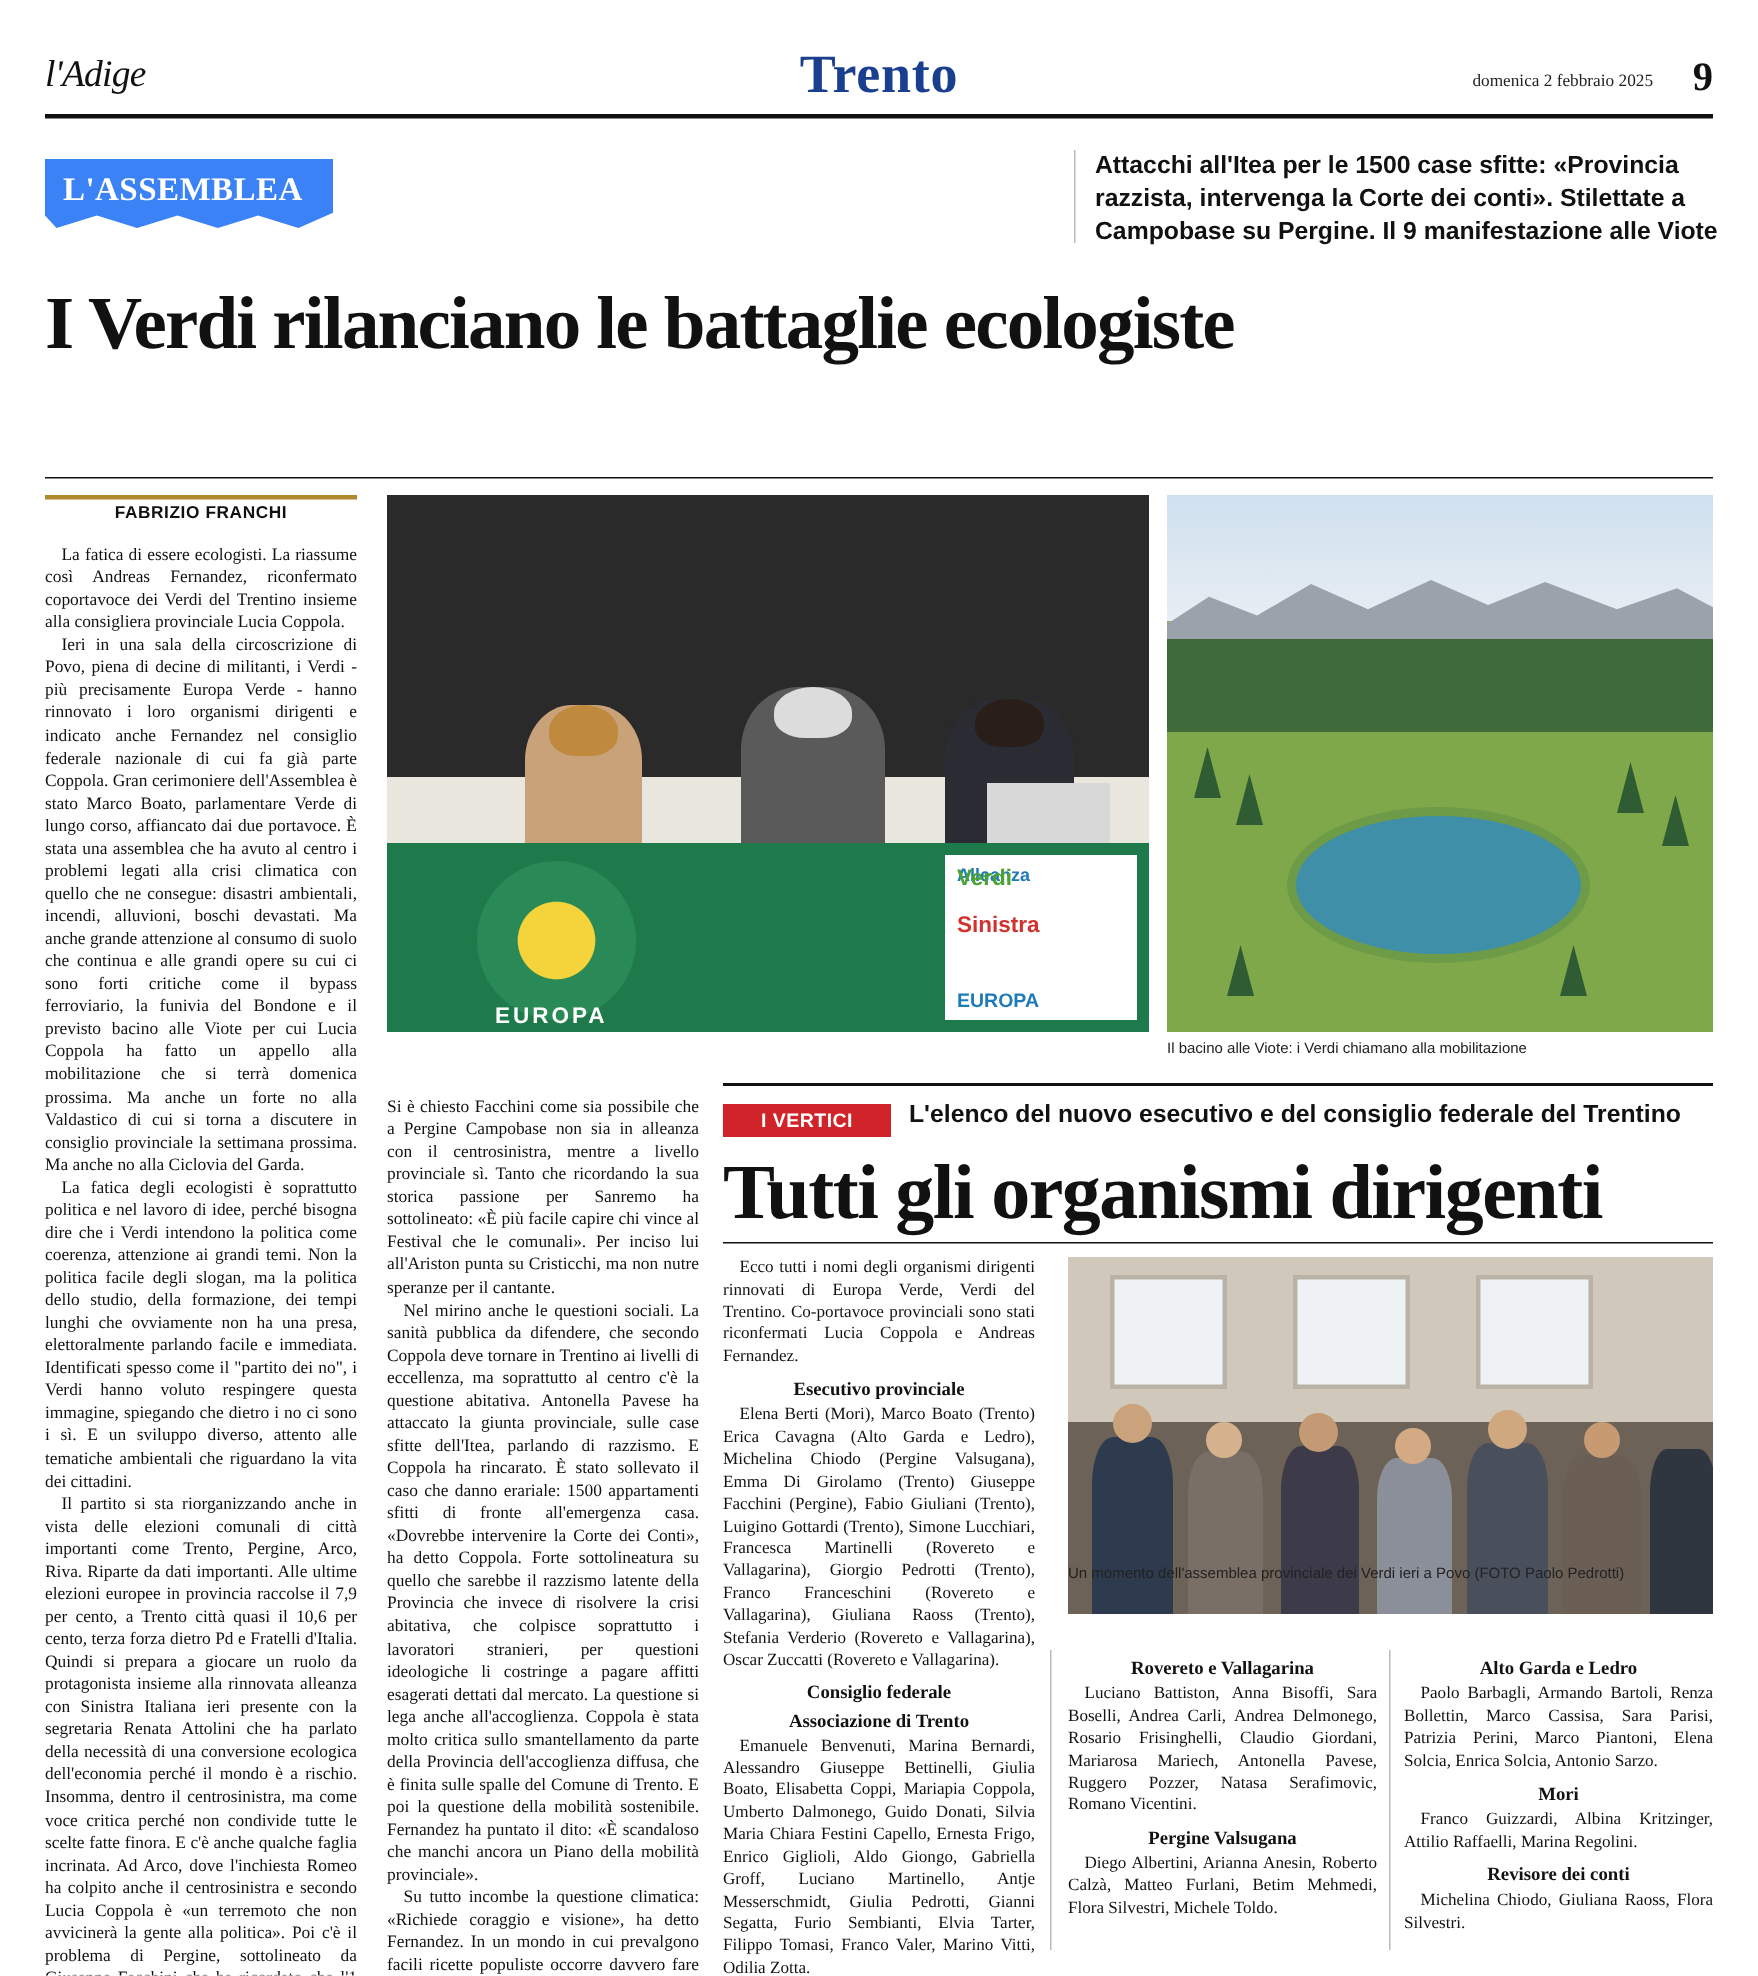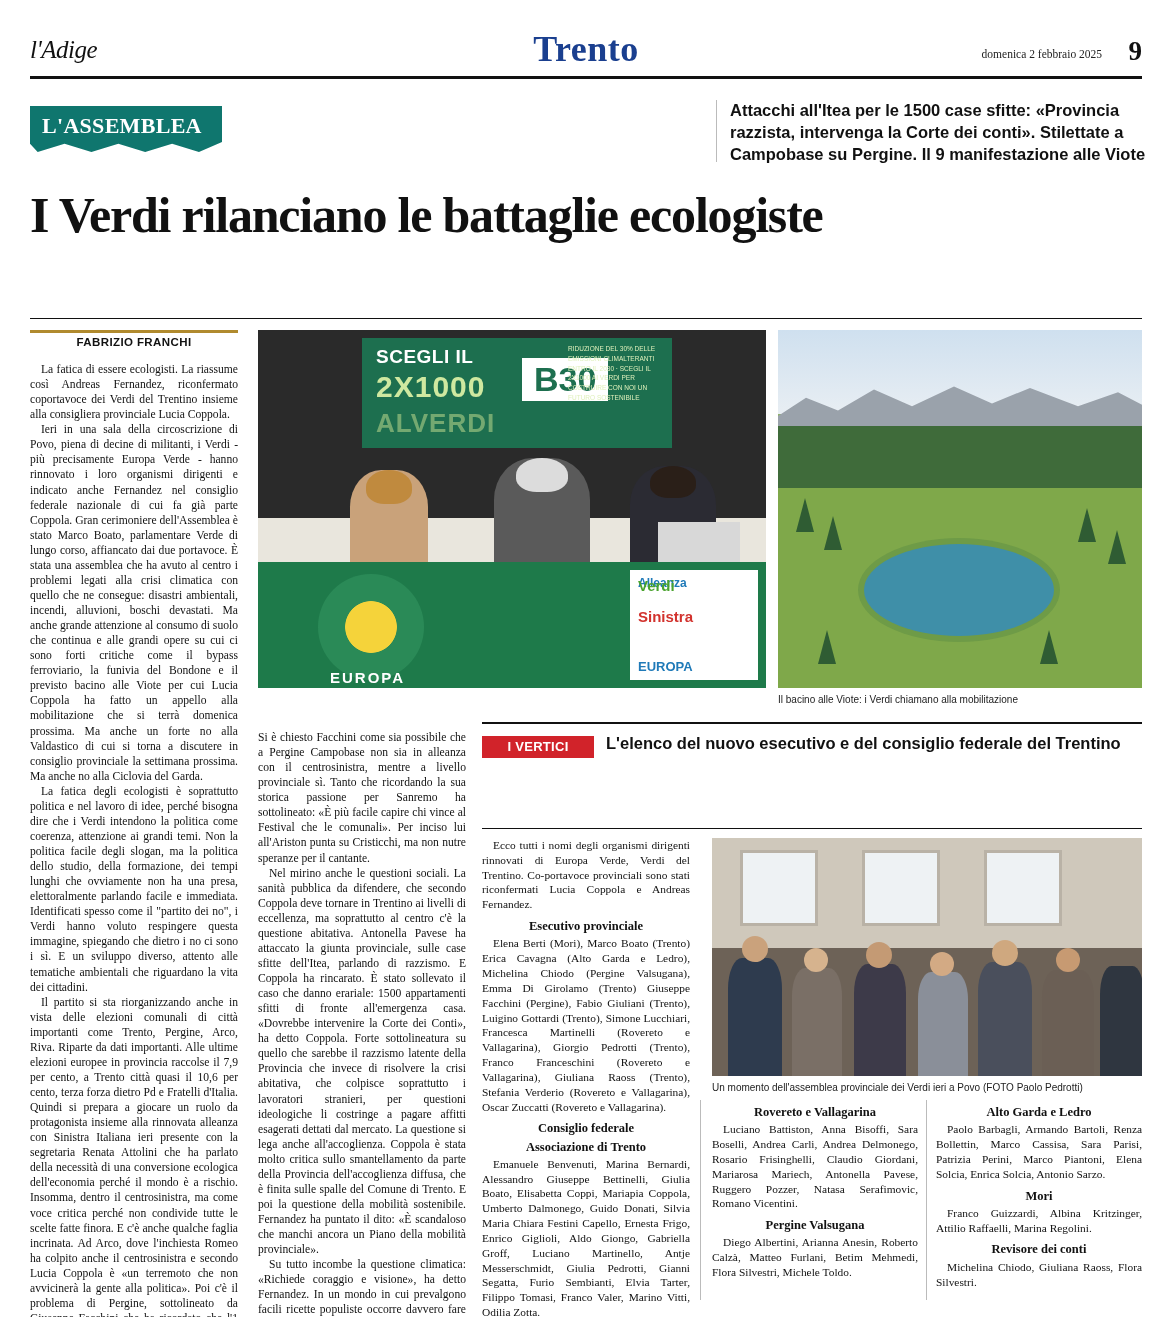--- a/index.html
+++ b/index.html
@@ -9,21 +9,21 @@
   
   .masthead{position:absolute;left:30px;top:28px;width:1112px;height:44px;}
   .masthead .logo{position:absolute;left:0;top:8px;font-family:"Liberation Serif",serif;font-style:italic;font-weight:normal;font-size:25px;letter-spacing:-.5px;}
   .masthead .section{position:absolute;left:0;right:0;top:0;text-align:center;font-family:"Liberation Serif",serif;font-weight:bold;font-size:36px;color:#1a3f8f;letter-spacing:.5px;}
   .masthead .date{position:absolute;right:40px;top:20px;font-size:11.5px;color:#222;}
   .masthead .pagenum{position:absolute;right:0;top:8px;font-weight:bold;font-size:27px;}
   .rule-top{position:absolute;left:30px;top:76px;width:1112px;height:3px;background:#111;}
 
   
   .kicker-band{position:absolute;left:30px;top:96px;width:1112px;height:70px;}
-  .flag{position:absolute;left:0;top:10px;width:192px;height:46px;background:#0f766e;
+  .flag{position:absolute;left:0;top:10px;width:192px;height:46px;background:#3b82f6;
         clip-path:polygon(0 0,100% 0,100% 78%,88% 100%,74% 82%,60% 100%,46% 82%,32% 100%,18% 82%,4% 100%,0 82%);}
   .flag span{display:block;color:#fff;font-weight:bold;font-size:22px;letter-spacing:.3px;padding:7px 0 0 12px;font-family:"Liberation Serif",serif;}
   .kicker-col1{position:absolute;left:224px;top:4px;width:450px;font-family:"Liberation Sans",sans-serif;font-size:16.5px;line-height:1.32;font-weight:600;}
   .kicker-col2{position:absolute;left:700px;top:4px;width:442px;font-family:"Liberation Sans",sans-serif;font-size:16.5px;line-height:1.32;font-weight:600;}
   .vline{position:absolute;left:686px;top:4px;width:1px;height:62px;background:#bbb;}
 
   
   .headline{position:absolute;left:30px;top:190px;width:1112px;font-size:50px;font-weight:bold;letter-spacing:-1.2px;line-height:1;}
   .subhead{position:absolute;left:30px;top:268px;width:1112px;font-size:31px;font-style:italic;letter-spacing:-.4px;}
 
@@ -86,21 +86,21 @@
   
   .vert-rule{position:absolute;left:482px;top:722px;width:660px;height:2px;background:#111;}
   .vert-tag{position:absolute;left:482px;top:736px;width:112px;height:22px;background:#d1232a;color:#fff;
             font-family:"Liberation Sans",sans-serif;font-weight:bold;font-size:13px;text-align:center;line-height:22px;letter-spacing:.3px;}
   .vert-txt{position:absolute;left:606px;top:734px;width:536px;font-family:"Liberation Sans",sans-serif;font-size:16.5px;font-weight:600;}
   .headline2{position:absolute;left:482px;top:766px;width:660px;font-size:52px;font-weight:bold;letter-spacing:-1px;}
   .rule-3{position:absolute;left:482px;top:828px;width:660px;height:1px;background:#111;}
 
   
   #photo3{left:712px;top:838px;width:430px;height:238px;background:#b9b2a6;}
-  #cap3{left:712px;top:1082px;width:430px;}
+  #cap3{left:712px;top:1044px;width:430px;}
   .p3-wall{position:absolute;left:0;top:0;width:430px;height:110px;background:#cfc8bb;}
   .p3-win{position:absolute;top:12px;width:72px;height:70px;background:#eef2f4;border:3px solid #b9b2a6;}
   .p3-floor{position:absolute;left:0;top:110px;width:430px;height:128px;background:#6d6257;}
   .p3-head{position:absolute;border-radius:50%;}
   .p3-body{position:absolute;border-radius:26% 26% 0 0;}
 
   
   .sec-h{font-family:"Liberation Serif",serif;font-weight:bold;font-size:12.5px;text-align:center;margin:6px 0 2px;}
   .list-col{position:absolute;font-size:11.4px;line-height:1.30;text-align:justify;}
   #lc1{left:482px;top:838px;width:208px;}
@@ -136,27 +136,20 @@
   <div class="byline">FABRIZIO FRANCHI</div>
 
   <div class="col" id="col-a">
     <p class="first">La fatica di essere ecologisti. La riassume così Andreas Fernandez, riconfermato coportavoce dei Verdi del Trentino insieme alla consigliera provinciale Lucia Coppola.</p>
     <p>Ieri in una sala della circoscrizione di Povo, piena di decine di militanti, i Verdi - più precisamente Europa Verde - hanno rinnovato i loro organismi dirigenti e indicato anche Fernandez nel consiglio federale nazionale di cui fa già parte Coppola. Gran cerimoniere dell'Assemblea è stato Marco Boato, parlamentare Verde di lungo corso, affiancato dai due portavoce. È stata una assemblea che ha avuto al centro i problemi legati alla crisi climatica con quello che ne consegue: disastri ambientali, incendi, alluvioni, boschi devastati. Ma anche grande attenzione al consumo di suolo che continua e alle grandi opere su cui ci sono forti critiche come il bypass ferroviario, la funivia del Bondone e il previsto bacino alle Viote per cui Lucia Coppola ha fatto un appello alla mobilitazione che si terrà domenica prossima. Ma anche un forte no alla Valdastico di cui si torna a discutere in consiglio provinciale la settimana prossima. Ma anche no alla Ciclovia del Garda.</p>
     <p>La fatica degli ecologisti è soprattutto politica e nel lavoro di idee, perché bisogna dire che i Verdi intendono la politica come coerenza, attenzione ai grandi temi. Non la politica facile degli slogan, ma la politica dello studio, della formazione, dei tempi lunghi che ovviamente non ha una presa, elettoralmente parlando facile e immediata. Identificati spesso come il "partito dei no", i Verdi hanno voluto respingere questa immagine, spiegando che dietro i no ci sono i sì. E un sviluppo diverso, attento alle tematiche ambientali che riguardano la vita dei cittadini.</p>
     <p>Il partito si sta riorganizzando anche in vista delle elezioni comunali di città importanti come Trento, Pergine, Arco, Riva. Riparte da dati importanti. Alle ultime elezioni europee in provincia raccolse il 7,9 per cento, a Trento città quasi il 10,6 per cento, terza forza dietro Pd e Fratelli d'Italia. Quindi si prepara a giocare un ruolo da protagonista insieme alla rinnovata alleanza con Sinistra Italiana ieri presente con la segretaria Renata Attolini che ha parlato della necessità di una conversione ecologica dell'economia perché il mondo è a rischio. Insomma, dentro il centrosinistra, ma come voce critica perché non condivide tutte le scelte fatte finora. E c'è anche qualche faglia incrinata. Ad Arco, dove l'inchiesta Romeo ha colpito anche il centrosinistra e secondo Lucia Coppola è «un terremoto che non avvicinerà la gente alla politica». Poi c'è il problema di Pergine, sottolineato da Giuseppe Facchini che ha ricordato che l'1 marzo sarà il quarantesimo anniversario della nascita dei Verdi in Valsugana.</p>
   </div>
 
   <div class="photo" id="photo1">
-    <div class="p1-screen">
-      <div class="t1">SCEGLI IL</div>
-      <div class="t2">2X1000</div>
-      <div class="t3">ALVERDI</div>
-      <div class="b30">B30</div>
-      <div class="side">RIDUZIONE DEL 30% DELLE EMISSIONI CLIMALTERANTI ENTRO IL 2030 · SCEGLI IL 2X1000 AI VERDI PER COSTRUIRE CON NOI UN FUTURO SOSTENIBILE</div>
-    </div>
     <div class="p1-table"></div>
     <div class="p1-person pA">
         <div class="hair"></div>
       </div>
     <div class="p1-person pB">
         <div class="hair"></div>
       </div>
     <div class="p1-person pC">
         <div class="hair"></div>
       </div>
@@ -190,20 +183,21 @@
 
   <div class="col" id="col-b">
     <p style="text-indent:0"> Si è chiesto Facchini come sia possibile che a Pergine Campobase non sia in alleanza con il centrosinistra, mentre a livello provinciale sì. Tanto che ricordando la sua storica passione per Sanremo ha sottolineato: «È più facile capire chi vince al Festival che le comunali». Per inciso lui all'Ariston punta su Cristicchi, ma non nutre speranze per il cantante.</p>
     <p>Nel mirino anche le questioni sociali. La sanità pubblica da difendere, che secondo Coppola deve tornare in Trentino ai livelli di eccellenza, ma soprattutto al centro c'è la questione abitativa. Antonella Pavese ha attaccato la giunta provinciale, sulle case sfitte dell'Itea, parlando di razzismo. E Coppola ha rincarato. È stato sollevato il caso che danno erariale: 1500 appartamenti sfitti di fronte all'emergenza casa. «Dovrebbe intervenire la Corte dei Conti», ha detto Coppola. Forte sottolineatura su quello che sarebbe il razzismo latente della Provincia che invece di risolvere la crisi abitativa, che colpisce soprattutto i lavoratori stranieri, per questioni ideologiche li costringe a pagare affitti esagerati dettati dal mercato. La questione si lega anche all'accoglienza. Coppola è stata molto critica sullo smantellamento da parte della Provincia dell'accoglienza diffusa, che è finita sulle spalle del Comune di Trento. E poi la questione della mobilità sostenibile. Fernandez ha puntato il dito: «È scandaloso che manchi ancora un Piano della mobilità provinciale».</p>
     <p>Su tutto incombe la questione climatica: «Richiede coraggio e visione», ha detto Fernandez. In un mondo in cui prevalgono facili ricette populiste occorre davvero fare la fatica dell'impegno.</p>
   </div>
 
   <div class="vert-rule"></div>
   <div class="vert-tag">I VERTICI</div>
   <div class="vert-txt">L'elenco del nuovo esecutivo e del consiglio federale del Trentino</div>
+  <div class="headline2">Tutti gli organismi dirigenti</div>
   <div class="rule-3"></div>
 
   <div class="list-col" id="lc1">
     <p style="text-indent:11px;margin:0">Ecco tutti i nomi degli organismi dirigenti rinnovati di Europa Verde, Verdi del Trentino. Co-portavoce provinciali sono stati riconfermati Lucia Coppola e Andreas Fernandez.</p>
     <div class="sec-h">Esecutivo provinciale</div>
     <p style="text-indent:11px;margin:0">Elena Berti (Mori), Marco Boato (Trento) Erica Cavagna (Alto Garda e Ledro), Michelina Chiodo (Pergine Valsugana), Emma Di Girolamo (Trento) Giuseppe Facchini (Pergine), Fabio Giuliani (Trento), Luigino Gottardi (Trento), Simone Lucchiari, Francesca Martinelli (Rovereto e Vallagarina), Giorgio Pedrotti (Trento), Franco Franceschini (Rovereto e Vallagarina), Giuliana Raoss (Trento), Stefania Verderio (Rovereto e Vallagarina), Oscar Zuccatti (Rovereto e Vallagarina).</p>
     <div class="sec-h">Consiglio federale</div>
     <div class="sec-h" style="margin-top:0">Associazione di Trento</div>
     <p style="text-indent:11px;margin:0">Emanuele Benvenuti, Marina Bernardi, Alessandro Giuseppe Bettinelli, Giulia Boato, Elisabetta Coppi, Mariapia Coppola, Umberto Dalmonego, Guido Donati, Silvia Maria Chiara Festini Capello, Ernesta Frigo, Enrico Giglioli, Aldo Giongo, Gabriella Groff, Luciano Martinello, Antje Messerschmidt, Giulia Pedrotti, Gianni Segatta, Furio Sembianti, Elvia Tarter, Filippo Tomasi, Franco Valer, Marino Vitti, Odilia Zotta.</p>
   </div>

